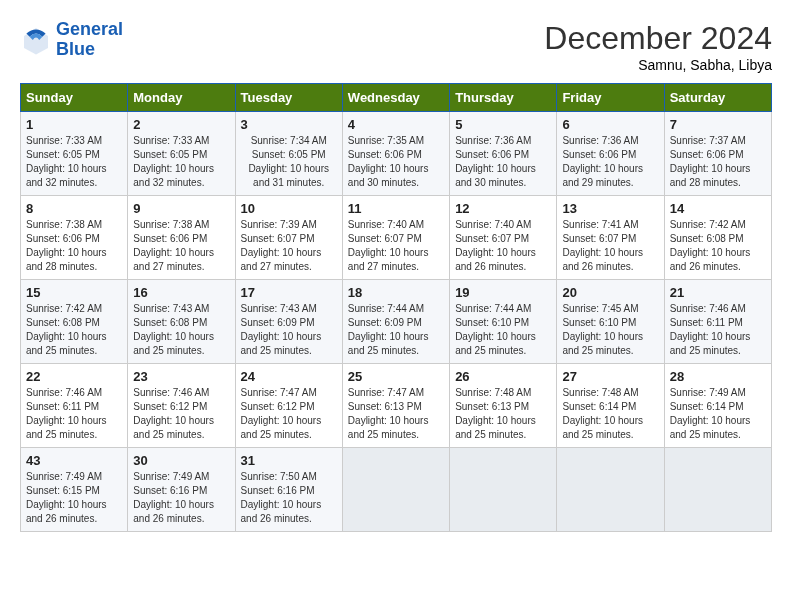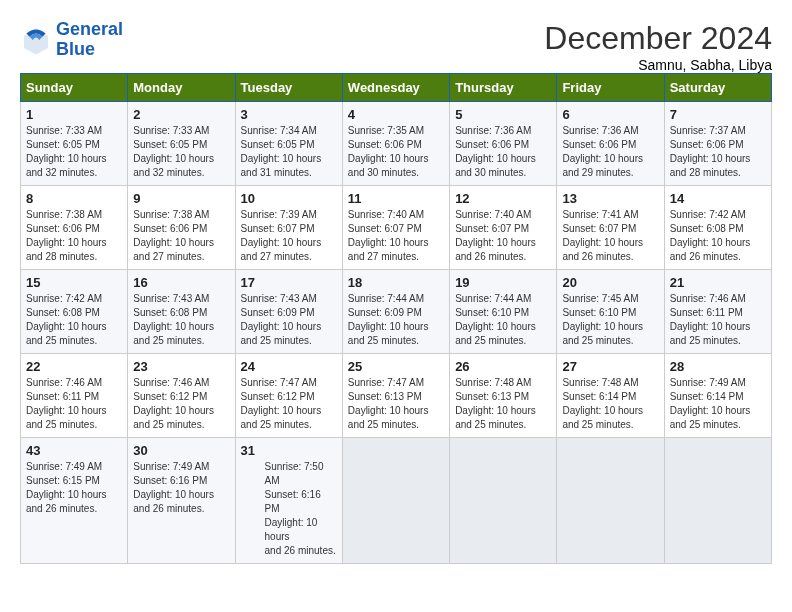--- a/index.html
+++ b/index.html
@@ -7,20 +7,21 @@
       font-family: Arial, sans-serif;
       background: #fff;
       width: 792px;
       min-height: 612px;
       padding: 20px;
     }
     .header {
       display: flex;
       justify-content: space-between;
       align-items: flex-start;
+      margin-bottom: 10px;
     }
     .logo {
       display: flex;
       align-items: center;
       gap: 4px;
     }
     .logo-text {
       font-size: 18px;
       font-weight: bold;
       color: #333;
@@ -133,21 +134,21 @@
         </td>
         <td>
           <span class="day-number">2</span>
           <div class="day-info" style="white-space: pre-line;">Sunrise: 7:33 AM
 Sunset: 6:05 PM
 Daylight: 10 hours
 and 32 minutes.</div>
         </td>
         <td>
           <span class="day-number">3</span>
-          <div class="day-info" style="white-space: pre-line;">Sunrise: 7:34 AM
+          <div class="day-info" style="white-space: pre-line; text-align: center;">Sunrise: 7:34 AM
 Sunset: 6:05 PM
 Daylight: 10 hours
 and 31 minutes.</div>
         </td>
         <td>
           <span class="day-number">4</span>
           <div class="day-info" style="white-space: pre-line;">Sunrise: 7:35 AM
 Sunset: 6:06 PM
 Daylight: 10 hours
 and 30 minutes.</div>
@@ -337,21 +338,21 @@
         </td>
         <td>
           <span class="day-number">30</span>
           <div class="day-info" style="white-space: pre-line;">Sunrise: 7:49 AM
 Sunset: 6:16 PM
 Daylight: 10 hours
 and 26 minutes.</div>
         </td>
         <td>
           <span class="day-number">31</span>
-          <div class="day-info" style="white-space: pre-line; margin-left: 24px;">Sunrise: 7:50 AM
+          <div class="day-info" style="white-space: pre-line;">Sunrise: 7:50 AM
 Sunset: 6:16 PM
 Daylight: 10 hours
 and 26 minutes.</div>
         </td>
         <td class="empty-cell"></td>
         <td class="empty-cell"></td>
         <td class="empty-cell"></td>
         <td class="empty-cell"></td>
       </tr>
     </tbody>

